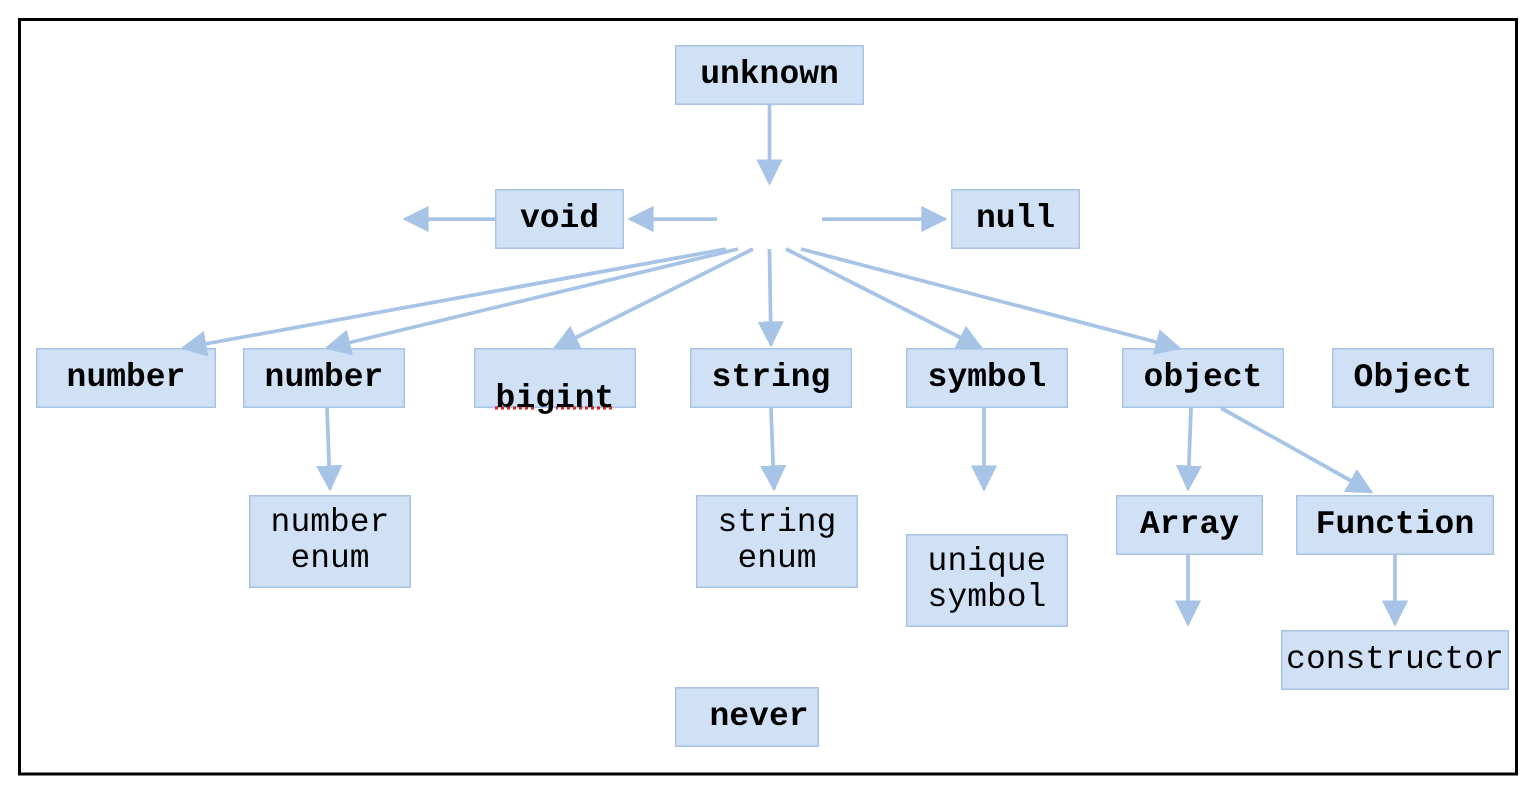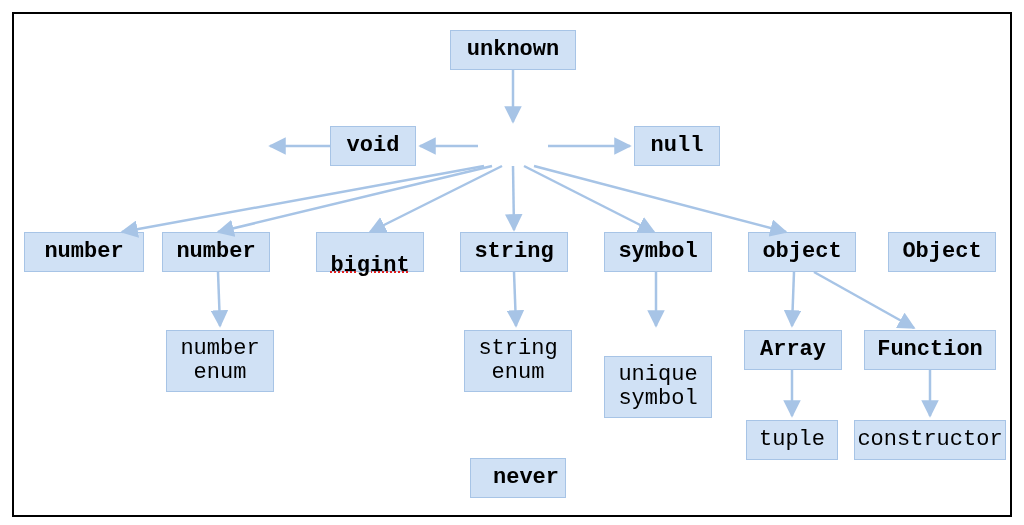--- a/index.html
+++ b/index.html
@@ -68,23 +68,22 @@
 
   <div class="node" style="left:152px; top:316px; width:108px; height:62px;"><span>number
 enum</span></div>
   <div class="node" style="left:450px; top:316px; width:108px; height:62px;"><span>string
 enum</span></div>
   <div class="node" style="left:590px; top:316px; width:108px; height:62px;margin-top:26px;"><span>unique
 symbol</span></div>
   <div class="node bold" style="left:730px; top:316px; width:98px;  height:40px;"><span>Array</span></div>
   <div class="node bold" style="left:850px; top:316px; width:132px; height:40px;"><span>Function</span></div>
 
-  <div class="node" style="left:732px; top:406px; width:92px;  height:40px;"><span>tuple</span></div>
   <div class="node" style="left:840px; top:406px; width:152px; height:40px;"><span>constructor</span></div>
-  <div class="node bold" style="left:456px; top:444px; width:96px;  height:40px;padding-left:24px;"><span>never</span></div>
+  <div class="node bold" style="left:436px; top:444px; width:96px;  height:40px;padding-left:24px;"><span>never</span></div>
 
   <svg class="edges">
     <defs>
       <marker id="ah" viewBox="0 0 10 10" refX="9" refY="5" markerWidth="7" markerHeight="7" orient="auto-start-reverse">
         <path d="M 0 0 L 10 5 L 0 10 z" fill="#a7c4e6"></path>
       </marker>
     </defs>
     <g stroke="#a7c4e6" stroke-width="2.5" fill="none" marker-end="url(#ah)">
 
       <line x1="499" y1="56" x2="499" y2="108"></line>

